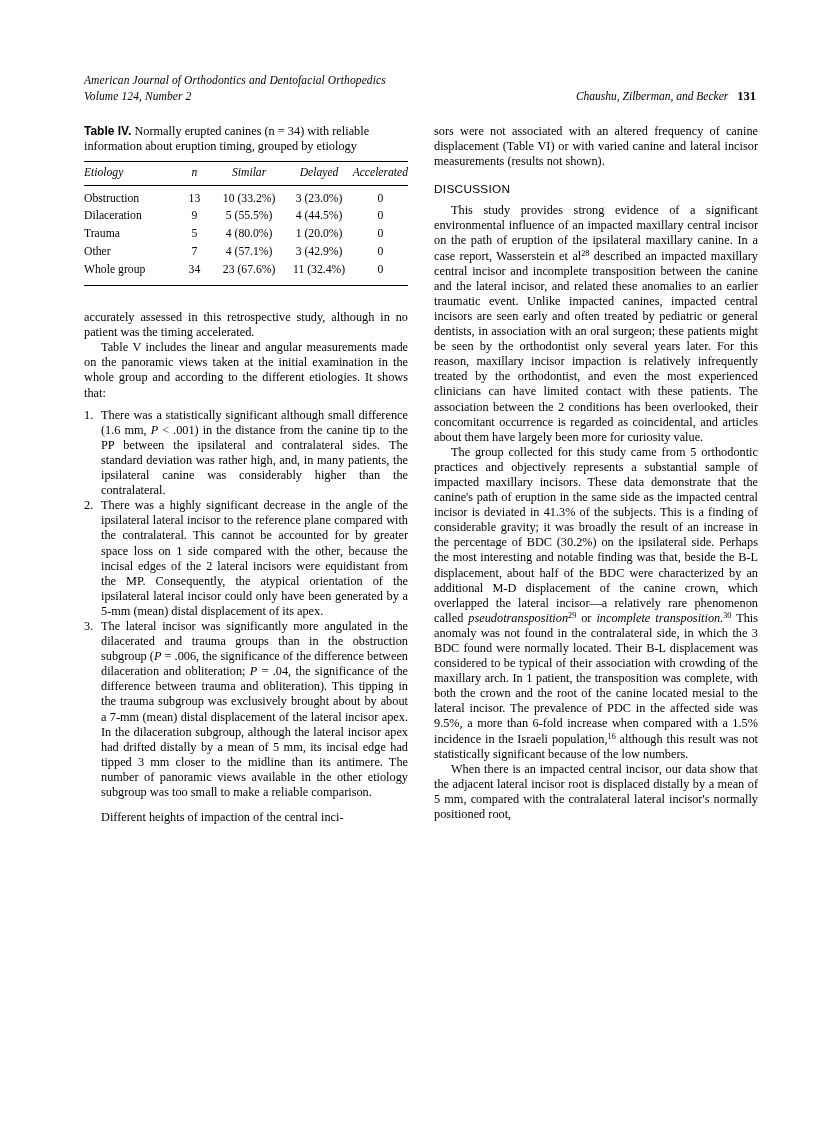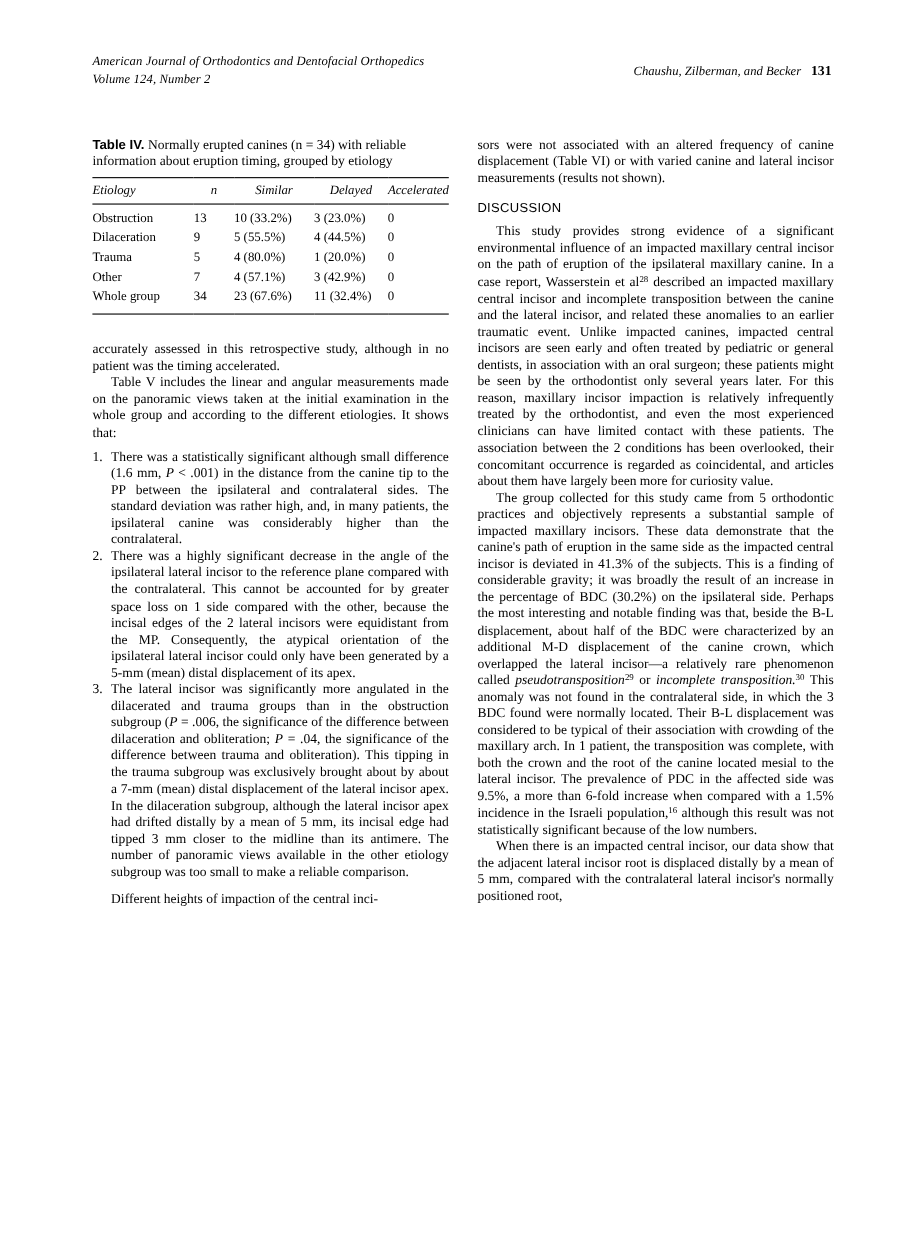--- a/index.html
+++ b/index.html
@@ -21,25 +21,25 @@
     left: 0; top: 0;
     width: 838px;
     height: 1122px;
     background: #fff;
   }
 
   
   .runhead {
     position: absolute;
     left: 84px;
-    top: 48px;
+    top: 72px;
     width: 672px;
     display: flex;
     justify-content: space-between;
-    align-items: center;
+    align-items: flex-end;
     font-family: "Liberation Serif", "DejaVu Serif", serif;
     gap: 24px;
   }
   .runhead-left {
     font-style: italic;
     font-size: 11.5px;
     line-height: 16px;
     letter-spacing: 0.1px;
   }
   .runhead-right {
@@ -102,20 +102,21 @@
     border-top: 1.3px solid #000;
     border-bottom: 1.3px solid #000;
     text-align: center;
     white-space: nowrap;
   }
   table.data thead th.first {
     text-align: left;
   }
   table.data tbody td {
     padding: 1.4px 0;
+    text-align: center;
     font-size: 11.7px;
     white-space: nowrap;
   }
   table.data tbody td.first {
     text-align: left;
   }
   table.data tbody tr:last-child td {
     border-bottom: 1.3px solid #000;
     padding-bottom: 8px;
   }

